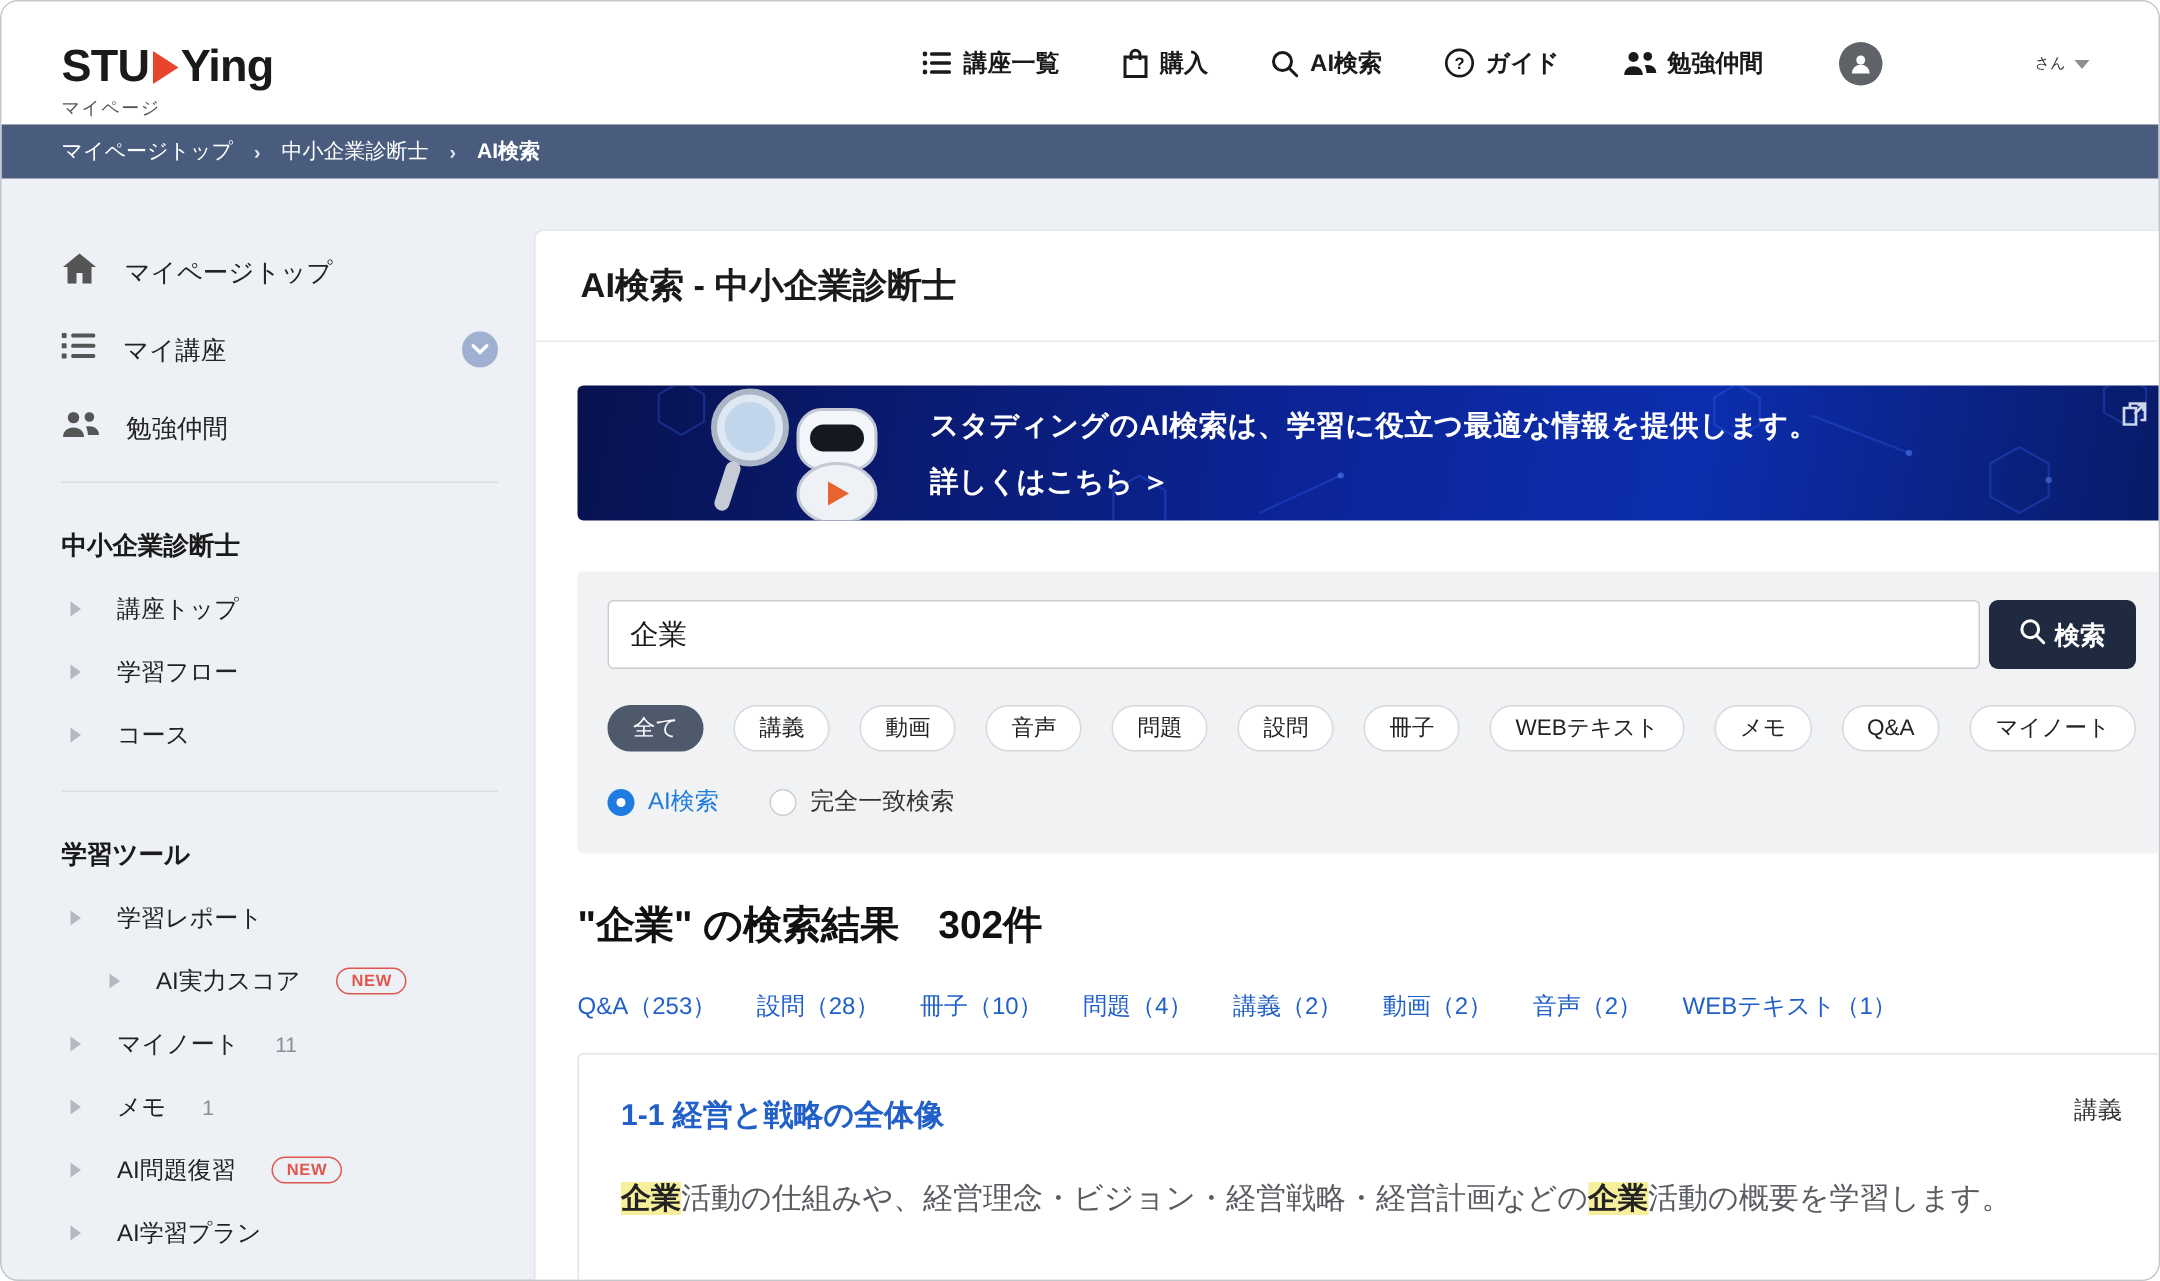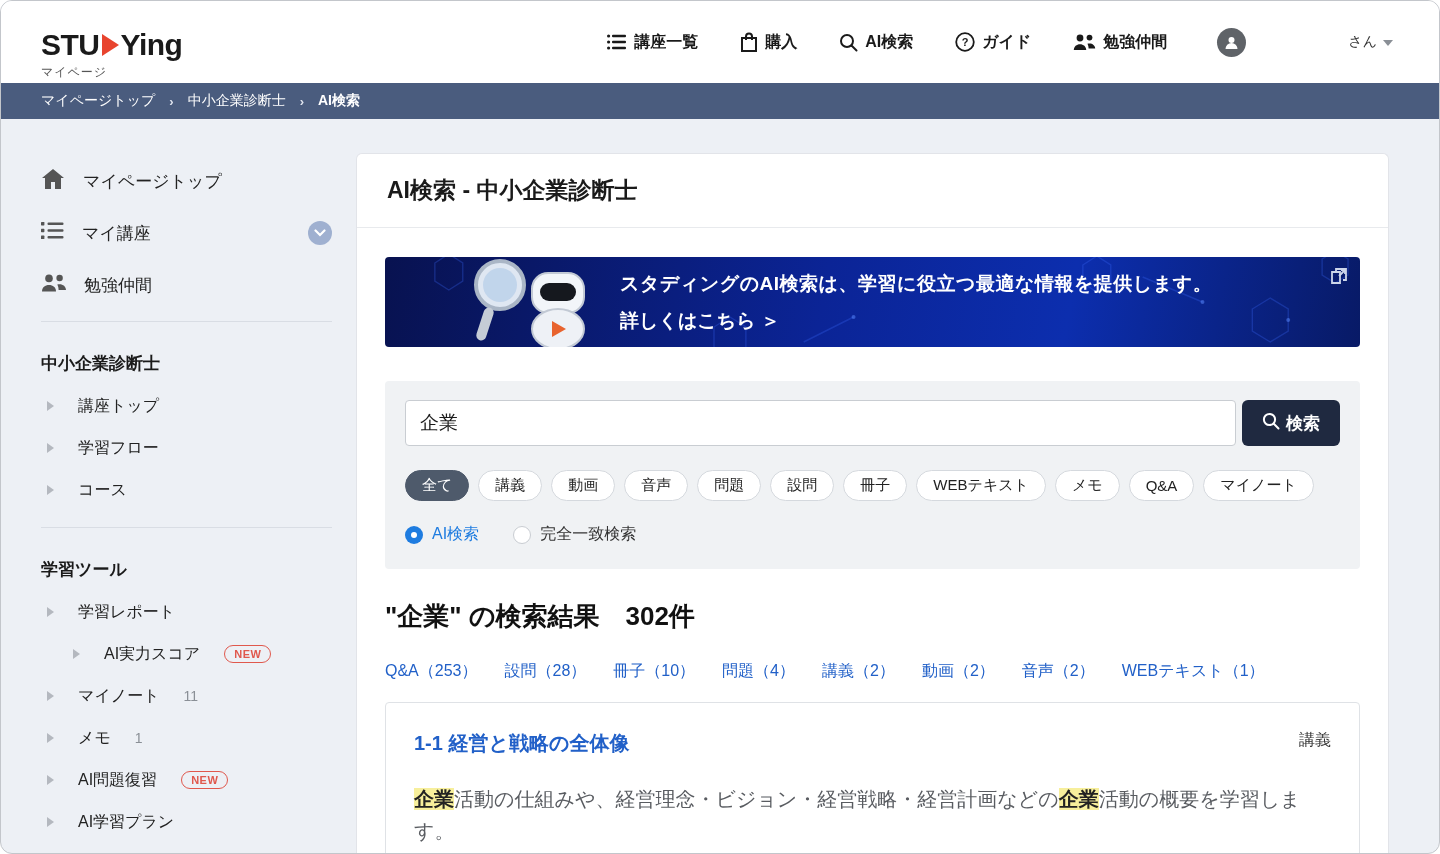--- a/index.html
+++ b/index.html
@@ -9,21 +9,21 @@
   
   .header { height:82px; background:#fff; display:flex; align-items:center; padding:0 46px 0 40px; }
   .logo { display:flex; flex-direction:column; cursor:pointer; }
   .logo-line { display:flex; align-items:center; font-weight:bold; font-size:30px; letter-spacing:-.5px; color:#1a1a1a;margin-top:24px; }
   .play-tri { width:0; height:0; border-left:17px solid #e8442e; border-top:11px solid transparent; border-bottom:11px solid transparent; margin:0 2px; }
   .logo-sub { font-size:12px; color:#555; margin-top:2px; letter-spacing:1px; }
   .header-nav { display:flex; align-items:center; gap:42px; margin-left:auto; }
   .nav-item { display:flex; align-items:center; gap:7px; font-size:16px; font-weight:bold; color:#1a1a1a; cursor:pointer; }
   .nav-item svg { display:block; }
   .avatar { width:29px; height:29px; border-radius:50%; background:#5f6368; display:flex; align-items:center; justify-content:center; margin-left:8px; cursor:pointer; }
-  .user-chip { display:flex; align-items:center; gap:6px; margin-left:60px; font-size:14px; color:#333; cursor:pointer; }
+  .user-chip { display:flex; align-items:center; gap:6px; margin-left:60px; font-size:10px; color:#333; cursor:pointer; }
   .caret-down { width:0; height:0; border-top:6px solid #8a8f96; border-left:5px solid transparent; border-right:5px solid transparent; margin-top:2px; }
 
   
   .breadcrumb { height:36px; background:#4a5c7e; display:flex; align-items:center; padding-left:40px; gap:14px; color:#fff; font-size:14px; }
   .crumb { cursor:pointer; }
   .crumb.current { font-weight:bold; cursor:default; }
   .crumb-sep { font-weight:bold; font-size:13px; color:#dfe4ee; }
 
   
   .content { display:flex; height:736px; }
@@ -52,21 +52,21 @@
   .banner-text { position:absolute; left:235px; top:14px; color:#fff; }
   .banner-headline { font-size:19px; font-weight:bold; letter-spacing:.5px; }
   .banner-link { font-size:19px; font-weight:bold; margin-top:11px; }
   .banner-ext { position:absolute; top:10px; right:12px; }
 
   
   .search-panel { background:#f0f2f4; border-radius:4px; padding:19px 20px 24px 20px; margin-bottom:30px; }
   .search-row { display:flex; gap:6px; }
   .search-input { flex:1; height:46px; border:1px solid #c9cdd2; border-radius:4px; background:#fff; font-size:19px; padding:0 14px; color:#1a1a1a; font-family:inherit; }
   .search-btn { width:98px; height:46px; background:#1f2940; color:#fff; border:none; border-radius:6px; font-size:17px; font-weight:bold; display:flex; align-items:center; justify-content:center; gap:6px; cursor:pointer; font-family:inherit; }
-  .chips { display:flex; gap:9px; margin-top:24px;text-align:center; }
+  .chips { display:flex; gap:20px; margin-top:24px;text-align:center; }
   .chip { height:31px; padding:0 16px; border-radius:16px; background:#fff; border:1px solid #d5d9de; font-size:15px; color:#222; display:flex; align-items:center; cursor:pointer; white-space:nowrap; }
   .chip.selected { background:#4e5a6b; border-color:#4e5a6b; color:#fff; }
   .modes { display:flex; gap:34px; margin-top:23px; align-items:center; }
   .mode { display:flex; align-items:center; gap:9px; font-size:16px; cursor:pointer; }
   .radio { width:18px; height:18px; border-radius:50%; flex:none; position:relative; }
   .radio.on { background:#1e7ce0; }
   .radio.on::after { content:""; position:absolute; left:6px; top:6px; width:6px; height:6px; border-radius:50%; background:#fff; }
   .radio.off { background:#fff; border:1px solid #c9cdd2; }
   .mode.on { color:#1e7ce0; }
   .mode.off { color:#333; }

